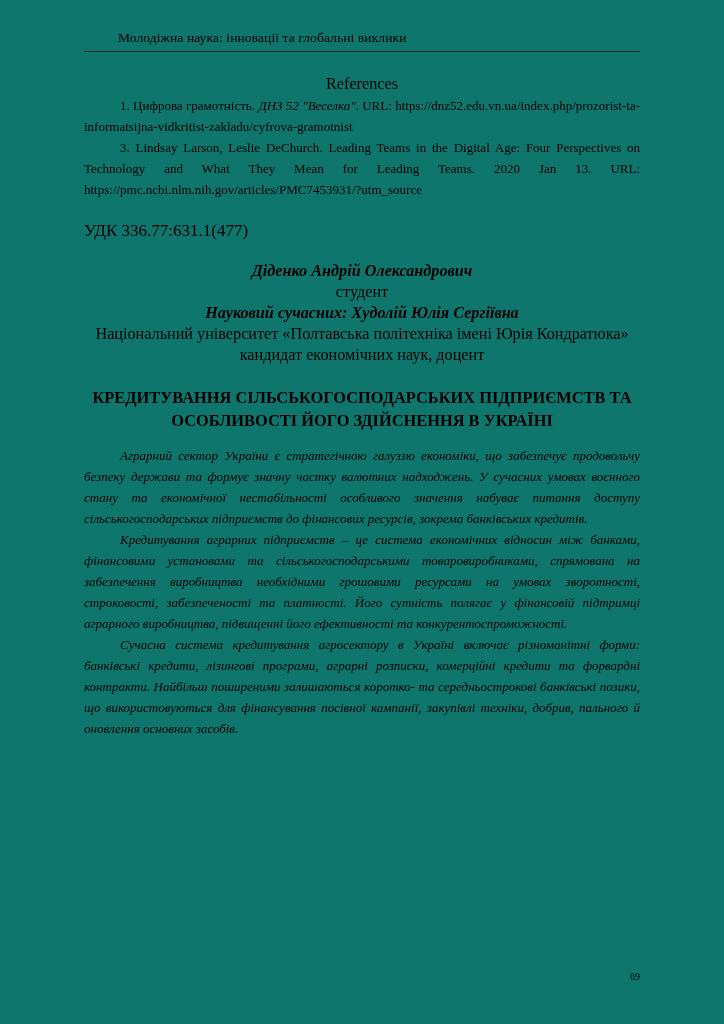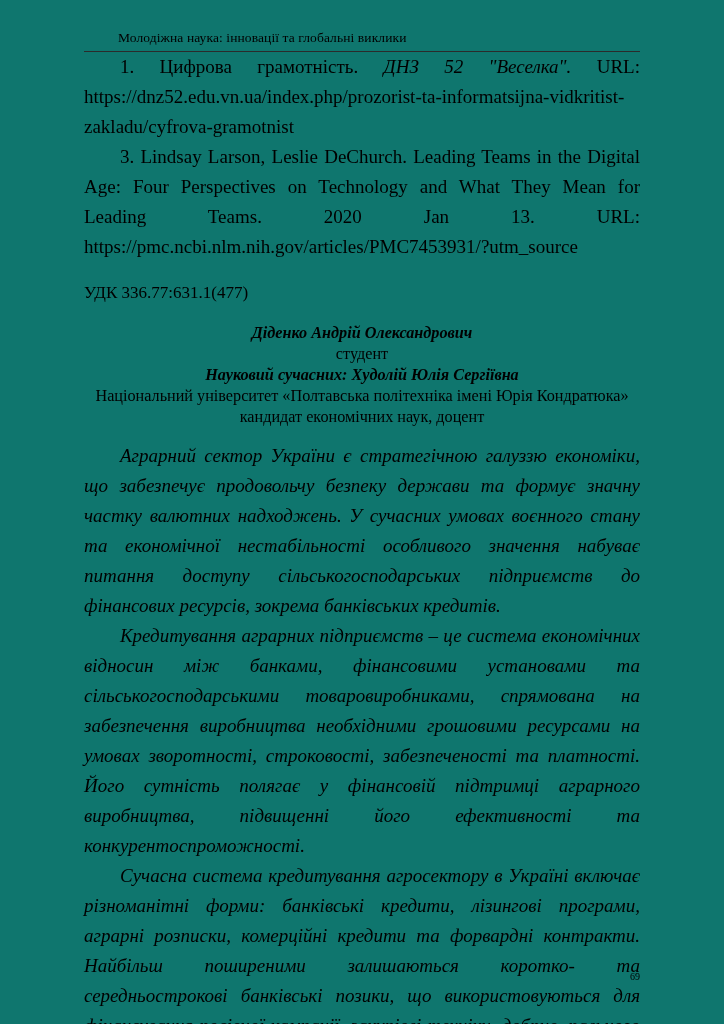--- a/index.html
+++ b/index.html
@@ -25,22 +25,22 @@
     letter-spacing: 0.1px;
   }
   .refs-heading {
     margin-top: 22px;
     text-align: center;
     font-size: 16.2px;
     font-weight: normal;
     line-height: 21px;
   }
   .ref, .body-p {
-    font-size: 19px;
-    line-height: 30px;
+    font-size: 13px;
+    line-height: 21px;
     text-align: justify;
     text-indent: 36px;
     overflow-wrap: break-word;
     word-break: break-word;
   }
   .italic { font-style: italic; }
   .udk {
     margin-top: 20px;
     font-size: 17px;
     line-height: 21px;
@@ -69,36 +69,38 @@
 </style>
 </head>
 <body>
 
 <div class="page">
 
   <div class="running-header-wrap">
     <div class="running-header">Молодіжна наука: інновації та глобальні виклики</div>
   </div>
 
+  <h2 class="refs-heading">References</h2>
 
   <p class="ref"><span>1. Цифрова грамотність. </span><span class="italic">ДНЗ 52 "Веселка". </span><span>URL: https://dnz52.edu.vn.ua/index.php/prozorist-ta-informatsijna-vidkritist-zakladu/cyfrova-gramotnist</span></p>
 
 
   <p class="ref"><span>3. Lindsay Larson, Leslie DeChurch. Leading Teams in the Digital Age: Four Perspectives on Technology and What They Mean for Leading Teams. 2020 Jan 13.  URL: https://pmc.ncbi.nlm.nih.gov/articles/PMC7453931/?utm_source</span></p>
 
   <p class="udk">УДК 336.77:631.1(477)</p>
 
   <div class="authors">
     <div class="bold-italic">Діденко Андрій Олександрович</div>
     <div>студент</div>
     <div class="bold-italic">Науковий сучасних: Худолій Юлія Сергіївна</div>
     <div>Національний університет «Полтавська політехніка імені Юрія Кондратюка»</div>
     <div>кандидат економічних наук, доцент</div>
   </div>
 
+  <h1 class="article-title">КРЕДИТУВАННЯ СІЛЬСЬКОГОСПОДАРСЬКИХ ПІДПРИЄМСТВ ТА ОСОБЛИВОСТІ ЙОГО ЗДІЙСНЕННЯ В УКРАЇНІ</h1>
 
   <div class="body-text">
     <p class="body-p">Аграрний сектор України є стратегічною галуззю економіки, що забезпечує продовольчу безпеку держави та формує значну частку валютних надходжень. У сучасних умовах воєнного стану та економічної нестабільності особливого значення набуває питання доступу сільськогосподарських підприємств до фінансових ресурсів, зокрема банківських кредитів.</p>
     <p class="body-p">Кредитування аграрних підприємств – це система економічних відносин між банками, фінансовими установами та сільськогосподарськими товаровиробниками, спрямована на забезпечення виробництва необхідними грошовими ресурсами на умовах зворотності, строковості, забезпеченості та платності. Його сутність полягає у фінансовій підтримці аграрного виробництва, підвищенні його ефективності та конкурентоспроможності.</p>
     <p class="body-p">Сучасна система кредитування агросектору в Україні включає різноманітні форми: банківські кредити, лізингові програми, аграрні розписки, комерційні кредити та форвардні контракти. Найбільш поширеними залишаються коротко- та середньострокові банківські позики, що використовуються для фінансування посівної кампанії, закупівлі техніки, добрив, пального й оновлення основних засобів.</p>
   </div>
 
   <div class="page-number">69</div>
 
 </div>

